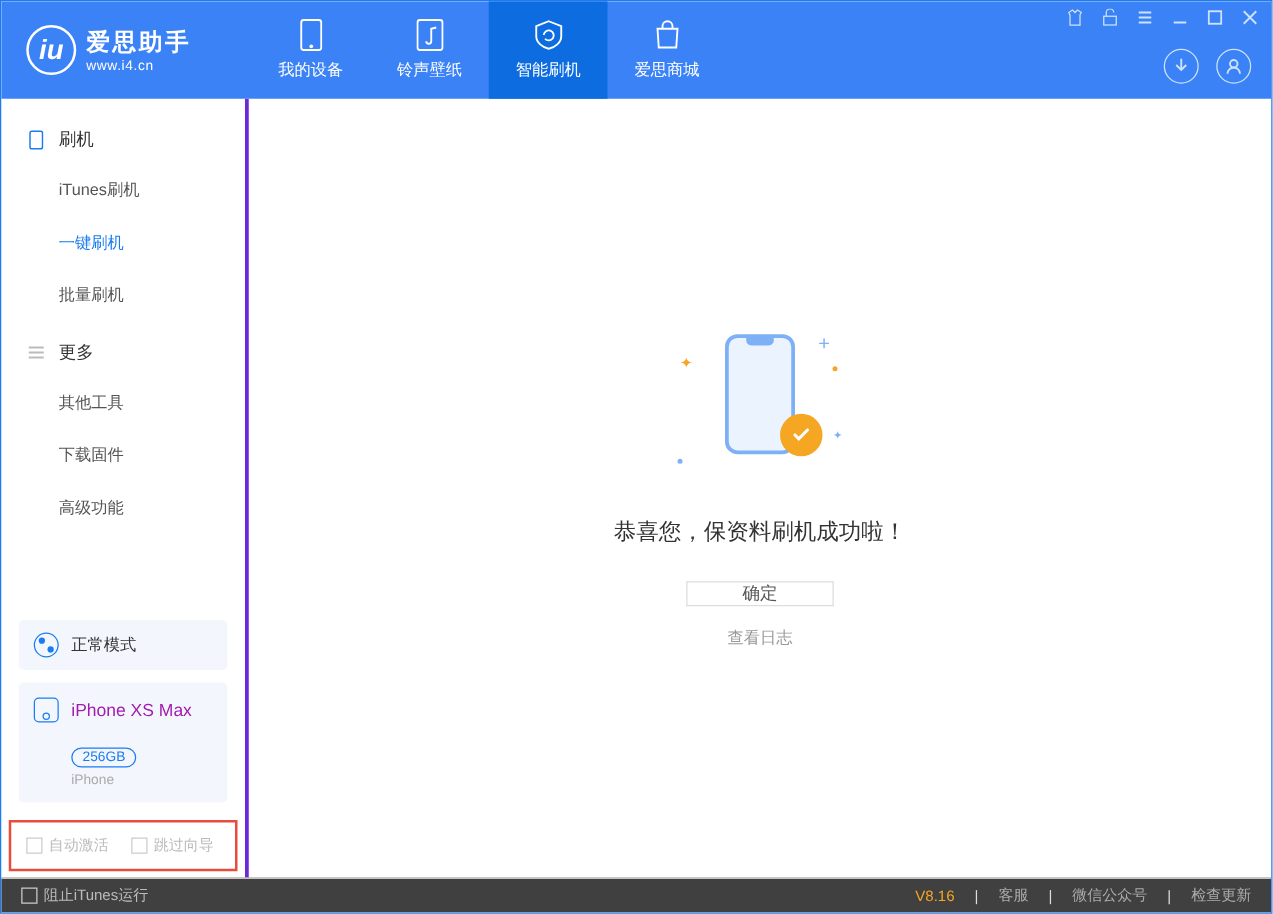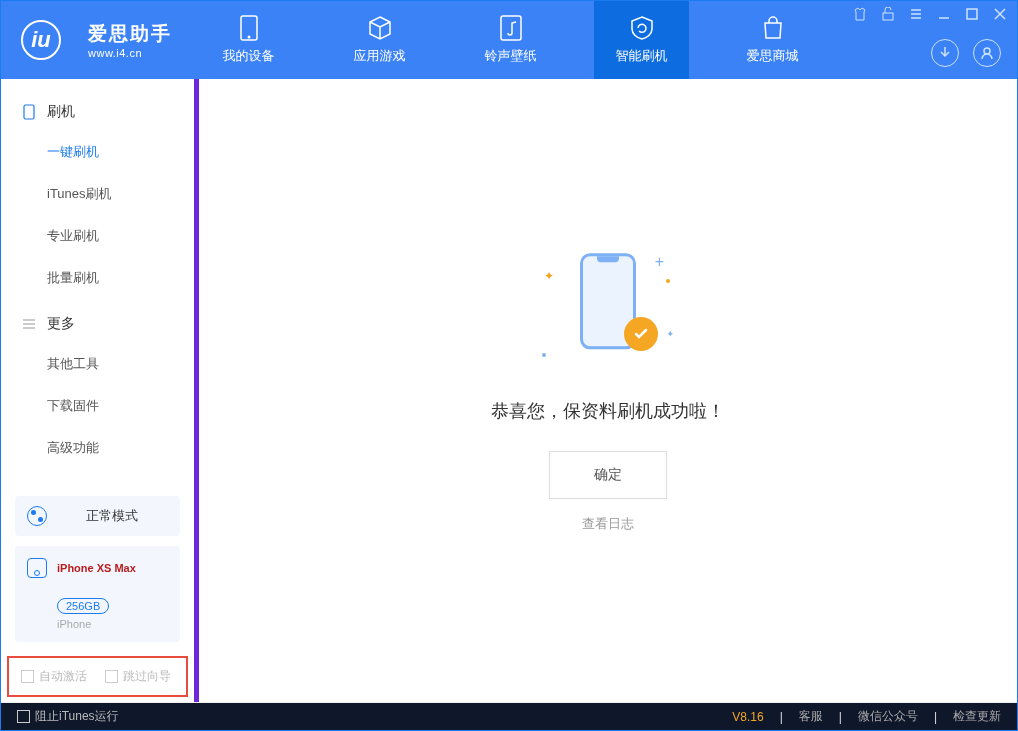--- a/index.html
+++ b/index.html
@@ -2,60 +2,60 @@
 <html><head>
 <meta charset="utf-8">
 <style>
 * { margin: 0; padding: 0; box-sizing: border-box; font-family: "Microsoft YaHei", sans-serif; }
 body { background: #fff; width: 1018px; height: 731px; overflow: hidden; border: 1px solid #1a7cf0; position: relative; }
 
 
 .header { background: #3b82f6; height: 78px; display: flex; align-items: center; position: relative; }
 .logo-section { display: flex; align-items: center; padding: 0 20px; width: 200px; }
 .logo-icon { width: 40px; height: 40px; border: 2.5px solid #fff; border-radius: 50%; display: flex; align-items: center; justify-content: center; color: #fff; font-weight: bold; font-size: 22px; font-style: italic; }
-.logo-text { margin-left: 27px; color: #fff; }
+.logo-text { margin-left: 8px; color: #fff; }
 .logo-text .title { font-size: 19px; font-weight: bold; letter-spacing: 2px; }
 .logo-text .subtitle { font-size: 11px; letter-spacing: 0.5px; }
 
-.nav-tabs { display: flex; height: 100%; gap: 36px; }
+.nav-tabs { display: flex; height: 100%; }
 .nav-tab { width: 95px; height: 100%; display: flex; flex-direction: column; align-items: center; justify-content: center; color: #fff; cursor: pointer; font-size: 13px; }
 .nav-tab.active { background: #0d6de0; }
 .nav-tab .tab-icon { width: 26px; height: 26px; margin-bottom: 6px; display: flex; align-items: center; justify-content: center; }
 
 .window-controls { position: absolute; right: 10px; top: 6px; display: flex; gap: 14px; color: #cde3fb; font-size: 13px; }
 .win-ctrl { cursor: pointer; width: 14px; height: 14px; display: flex; align-items: center; justify-content: center; }
 
 .header-right-icons { position: absolute; right: 16px; bottom: 12px; display: flex; gap: 14px; }
 .hr-icon { width: 28px; height: 28px; border: 1.5px solid #cde3fb; border-radius: 50%; display: flex; align-items: center; justify-content: center; color: #cde3fb; cursor: pointer; }
 
 
 .body-wrap { display: flex; height: 624px; }
 
 
-.sidebar { width: 198px; border-right: 5px solid #6d28d9; display: flex; flex-direction: column; }
+.sidebar { width: 198px; border-right: 3px solid #6d28d9; display: flex; flex-direction: column; }
 .side-scroll { flex: 1; padding-top: 14px; }
 .side-group { margin-bottom: 6px; }
 .side-group-header { display: flex; align-items: center; padding: 10px 20px; color: #333; font-size: 14px; font-weight: 500; }
 .side-group-header .gicon { width: 16px; height: 16px; margin-right: 10px; display: flex; align-items: center; justify-content: center; }
 .side-item { padding: 12px 20px 12px 46px; font-size: 13px; color: #555; cursor: pointer; }
 .side-item.active { color: #1a7cf0; }
 
 .device-panel { padding: 0 14px 14px; }
-.mode-box { background: #f3f7fd; border-radius: 4px; padding: 10px 12px; display: flex; align-items: center; margin-bottom: 10px; cursor: pointer; gap: 29px; }
+.mode-box { background: #f3f7fd; border-radius: 4px; padding: 10px 12px; display: flex; align-items: center; margin-bottom: 10px; cursor: pointer; }
 .mode-icon { width: 20px; height: 20px; border: 1.5px solid #1a7cf0; border-radius: 50%; margin-right: 10px; position: relative; }
 .mode-icon::before, .mode-icon::after { content:''; position:absolute; background:#1a7cf0; border-radius:50%; }
 .mode-icon::before { width:5px; height:5px; top:3px; left:3px; }
 .mode-icon::after { width:5px; height:5px; bottom:3px; right:3px; }
 .mode-label { font-size: 13px; color: #333; }
 
 .device-box { background: #f3f7fd; border-radius: 4px; padding: 12px; }
 .device-row { display: flex; align-items: center; }
 .dev-icon { width: 20px; height: 20px; border: 1.5px solid #1a7cf0; border-radius: 4px; margin-right: 10px; position: relative; }
 .dev-icon::after { content:''; position:absolute; width:4px; height:4px; border:1px solid #1a7cf0; border-radius:50%; bottom:1px; left:50%; transform:translateX(-50%);}
-.dev-name { font-size: 11px; font-weight: bold; color: #b91c1c; }
+.dev-name { font-size: 14px; font-weight: normal; color: #a21caf; }
 .dev-badge { display: inline-block; border: 1px solid #1a7cf0; color: #1a7cf0; font-size: 11px; padding: 1px 8px; border-radius: 10px; margin-top: 20px; margin-left: 30px; }
 .dev-sub { font-size: 11px; color: #aaa; margin-left: 30px; margin-top: 4px; }
 
 .checkbox-row { border: 2px solid #e74c3c; padding: 10px 12px; margin: 0 6px 6px; display: flex; gap: 18px; }
 .chk { display: flex; align-items: center; font-size: 12px; color: #bbb; cursor: pointer; justify-content: space-between; }
 .chk-box { width: 13px; height: 13px; border: 1px solid #ccc; margin-right: 5px; }
 
 
 .main { flex: 1; position: relative; display: flex; flex-direction: column; align-items: center; justify-content: center; }
 .phone-illus { position: relative; width: 120px; height: 120px; margin-bottom: 30px; }
@@ -65,25 +65,25 @@
 .sparkle { position: absolute; font-size: 12px; color: #f5a623; }
 .sparkle.s1 { top: 20px; left: -4px; }
 .sparkle.s2 { bottom: 30px; right: -6px; font-size: 9px; color:#7db0f5;}
 .dot { position:absolute; width:4px; height:4px; background:#f5a623; border-radius:50%; }
 .dot.d1 { top:30px; right:-2px;}
 .dot.d2 { bottom:12px; left:-6px; background:#7db0f5;}
 .plus { position:absolute; color:#7db0f5; font-size:16px;}
 .plus.p1 { top:4px; right:4px;}
 
 .success-msg { font-size: 18px; color: #333; margin-bottom: 28px; }
-.confirm-btn { border: 1px solid #ddd; background: #fff; padding: 14px 44px; font-size: 14px; color: #555; cursor: pointer; margin-bottom: 16px; }
+.confirm-btn { border: 1px solid #ddd; background: #fff; padding: 0 44px; font-size: 14px; color: #555; cursor: pointer; margin-bottom: 16px; }
 .log-link { font-size: 13px; color: #999; cursor: pointer; }
 
 
-.footer { position: absolute; bottom: 0; left: 0; right: 0; height: 28px; border-top: 1px solid #eee; display: flex; align-items: center; padding: 0 16px; font-size: 12px; color: #aaa; background:#0f172a; }
+.footer { position: absolute; bottom: 0; left: 0; right: 0; height: 28px; border-top: 1px solid #eee; display: flex; align-items: center; padding: 0 16px; font-size: 12px; color: #aaa; background:#404040; }
 .footer-left { display: flex; align-items: center; }
 .footer-right { margin-left: auto; display: flex; align-items: center; gap: 16px; }
 .f-divider { color: #ddd; }
 .f-link { cursor: pointer; }
 .f-version { color: #f5a623; }
 </style>
 </head>
 <body>
 
 <div class="header">
@@ -96,28 +96,20 @@
   </div>
   <div class="nav-tabs">
     <div class="nav-tab">
       <span class="tab-icon">
           <svg width="18" height="26" viewBox="0 0 18 26">
             <rect x="1" y="1" width="16" height="24" rx="2" fill="none" stroke="#fff" stroke-width="1.5"></rect>
             <circle cx="9" cy="22" r="1.5" fill="#fff"></circle>
           </svg>
         </span>
       <span>我的设备</span>
-    </div>
-    <div class="nav-tab">
-      <span class="tab-icon">
-          <svg width="26" height="26" viewBox="0 0 26 26">
-            <path d="M13 2 L23 7 L23 19 L13 24 L3 19 L3 7 Z M3 7 L13 12 L23 7 M13 12 L13 24" fill="none" stroke="#fff" stroke-width="1.5"></path>
-          </svg>
-        </span>
-      <span>应用游戏</span>
     </div>
     <div class="nav-tab">
       <span class="tab-icon">
           <svg width="22" height="26" viewBox="0 0 22 26">
             <rect x="1" y="1" width="20" height="24" rx="2" fill="none" stroke="#fff" stroke-width="1.5"></rect>
             <path d="M8 18 a2 2 0 1 0 4 0 V8 l4 -1" fill="none" stroke="#fff" stroke-width="1.5"></path>
           </svg>
         </span>
       <span>铃声壁纸</span>
     </div>
@@ -193,23 +185,22 @@
     <div class="side-scroll">
       <div class="side-group">
         <div class="side-group-header">
           <span class="gicon">
               <svg width="12" height="16" viewBox="0 0 12 16">
                 <rect x="1" y="1" width="10" height="14" rx="1.5" fill="none" stroke="#1a7cf0" stroke-width="1.2"></rect>
               </svg>
             </span>
           <span>刷机</span>
         </div>
+        <div class="side-item">iTunes刷机</div>
         <div class="side-item active">一键刷机</div>
-        <div class="side-item">iTunes刷机</div>
-        <div class="side-item">专业刷机</div>
         <div class="side-item">批量刷机</div>
       </div>
       <div class="side-group">
         <div class="side-group-header">
           <span class="gicon">
               <svg width="14" height="12" viewBox="0 0 14 12">
                 <path d="M1 2 h12 M1 6 h12 M1 10 h12" stroke="#bbb" stroke-width="1.5"></path>
               </svg>
             </span>
           <span>更多</span>

